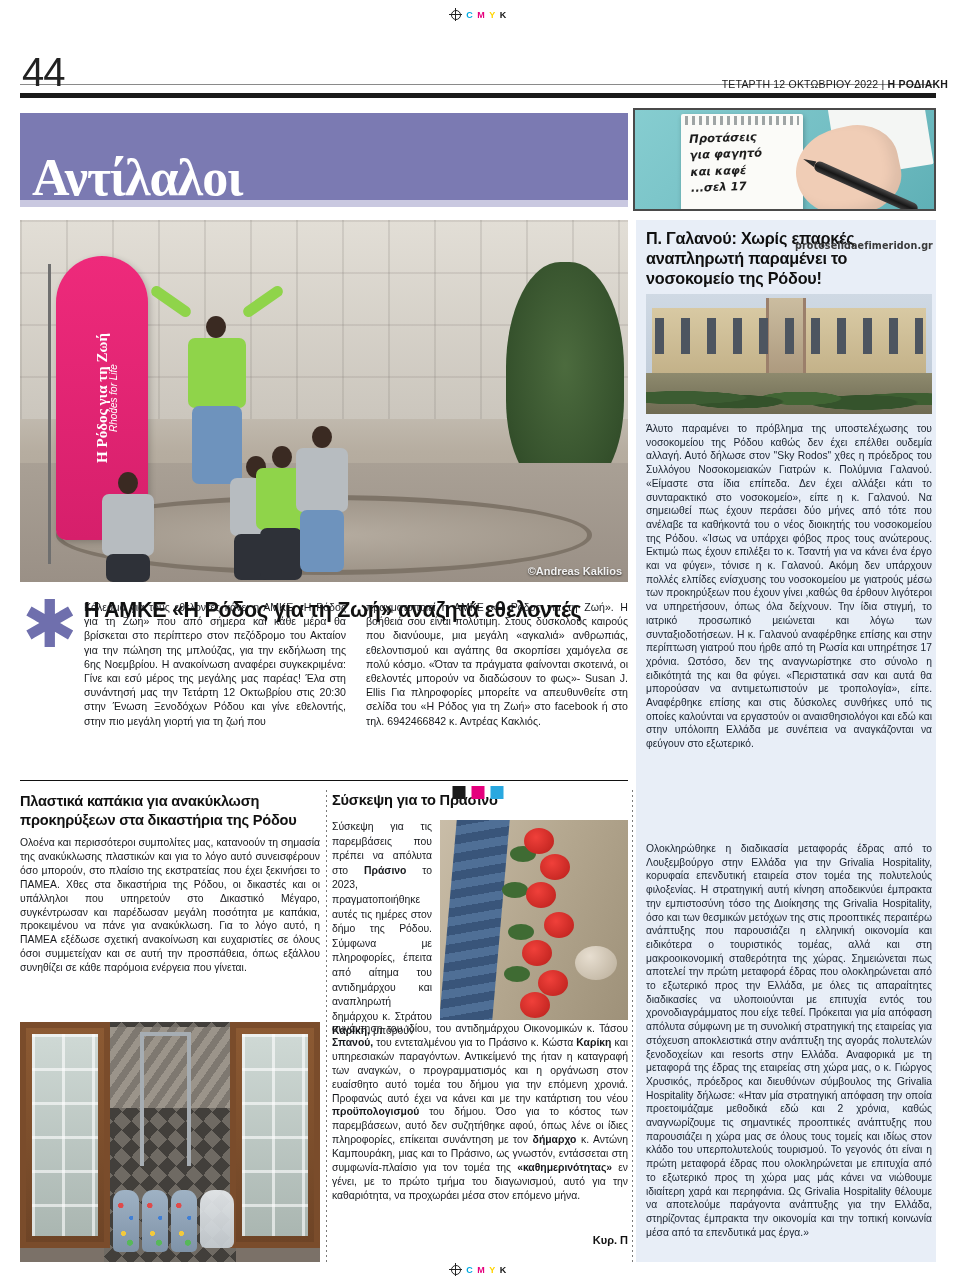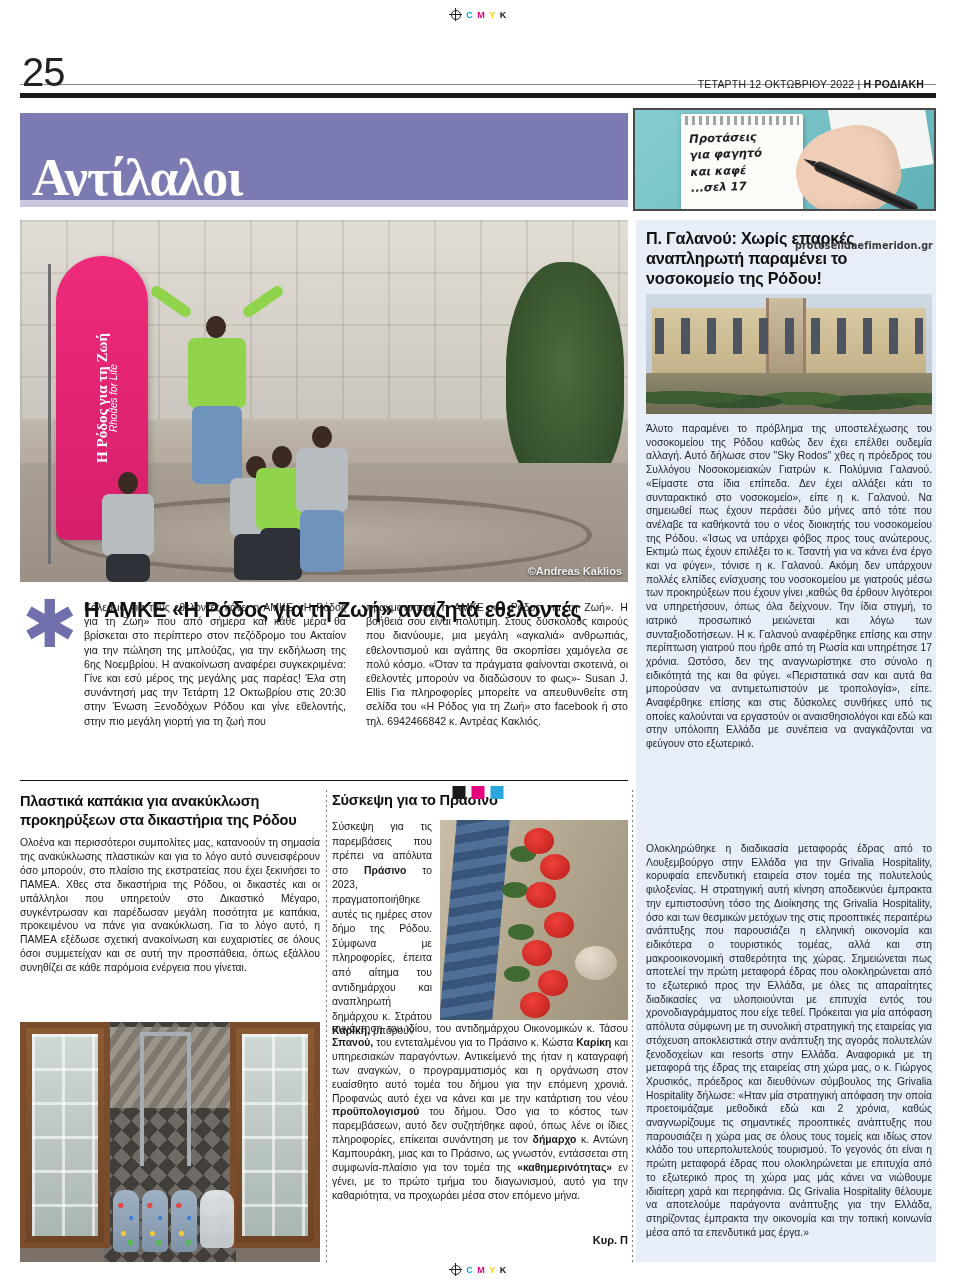--- a/index.html
+++ b/index.html
@@ -45,21 +45,21 @@
   .rule-thin {
     position: absolute; left: 20px; top: 84px; width: 916px;
     height: 1px; background: #8a8a8a;
   }
   .folio {
     position: absolute; left: 22px; top: 50px;
     font-size: 40px; font-weight: 300; color: #222;
     font-family: "Liberation Sans", sans-serif; letter-spacing: -1px;
   }
   .dateline {
-    position: absolute; right: 32px; top: 78px;
+    position: absolute; right: 8px; top: 78px;
     font-size: 10.5px; color: #1b1b1b; letter-spacing: .2px;
     white-space: nowrap;
   }
   .dateline .paper { font-weight: bold; }
   .rule-thick {
     position: absolute; left: 20px; top: 93px; width: 916px;
     height: 5px; background: #1a1a1a;
   }
 
   
@@ -404,21 +404,21 @@
     <span class="reg-target">
         <span class="reg-ring"></span>
       </span>
     <span class="cmyk-c">C</span>
       <span class="cmyk-m">M</span>
       <span class="cmyk-y">Y</span>
       <span class="cmyk-k">K</span>
   </div>
 
   <div class="rule-thin"></div>
-  <div class="folio">25</div>
+  <div class="folio">44</div>
   <div class="dateline">
     <span>ΤΕΤΑΡΤΗ 12 ΟΚΤΩΒΡΙΟΥ 2022</span>
     <span>|</span>
     <span class="paper">Η ΡΟΔΙΑΚΗ</span>
   </div>
   <div class="rule-thick"></div>
 
   <div class="banner">
     <div class="banner-title">Αντίλαλοι</div>
   </div>

